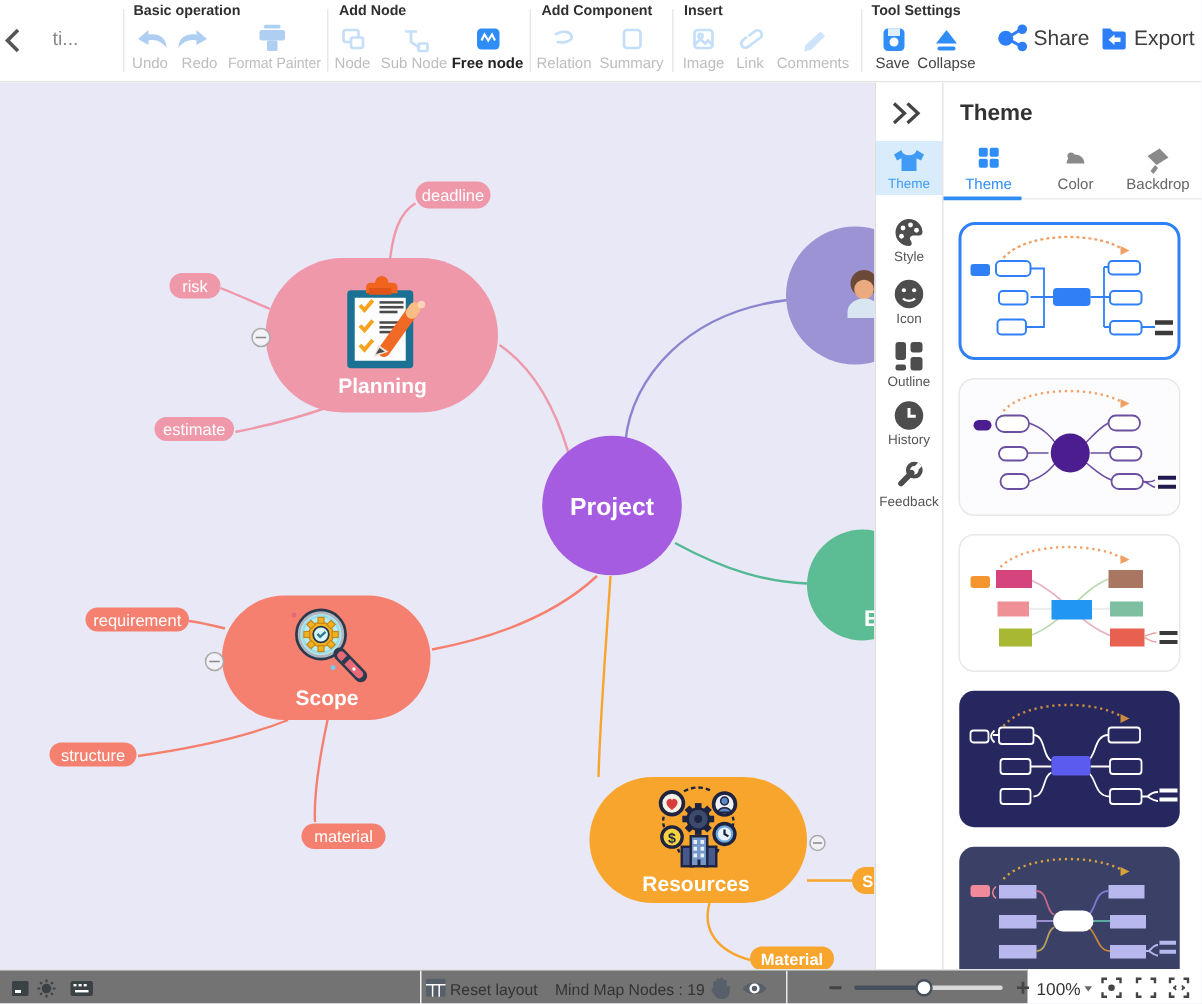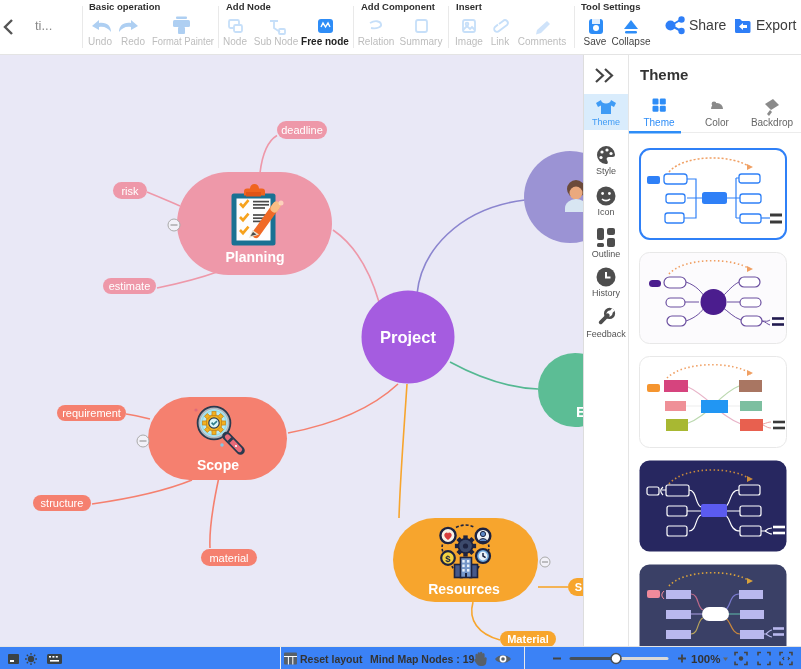--- a/index.html
+++ b/index.html
@@ -5,21 +5,21 @@
 * { margin:0; padding:0; box-sizing:border-box; }
 html,body { width:801px; height:669px; overflow:hidden; font-family:"Liberation Sans", sans-serif; }
 #app { position:relative; width:801px; height:669px; background:#fff; }
 
 #topbar { position:absolute; left:0; top:0; width:801px; height:55px; background:#fff; border-bottom:1px solid #e4e4e4; }
 
 #canvas { position:absolute; left:0; top:55px; width:583px; height:591px; background:#e9e8f6; }
 
 #panel { position:absolute; left:583px; top:55px; width:218px; height:591px; background:#fff; border-left:1px solid #ddd; }
 
-#botbar { position:absolute; left:0; top:646px; width:801px; height:23px; background:#3b82f6; border-top:1px solid #e4e4e4;font-weight:bold; }
+#botbar { position:absolute; left:0; top:646px; width:685px; height:23px; background:#737373; border-top:1px solid #e4e4e4; }
 </style>
 </head>
 <body>
 <div id="app">
   <div id="canvas">
     <svg width="583" height="591" viewBox="0 55 583 591">
 
       <g fill="none" stroke-width="1.6">
         <path d="M333,230 C358,247 371,275 379,302" stroke="#ee98a9"></path>
         <path d="M260,173 C262,156 266,142 277,135.5" stroke="#ee98a9"></path>

